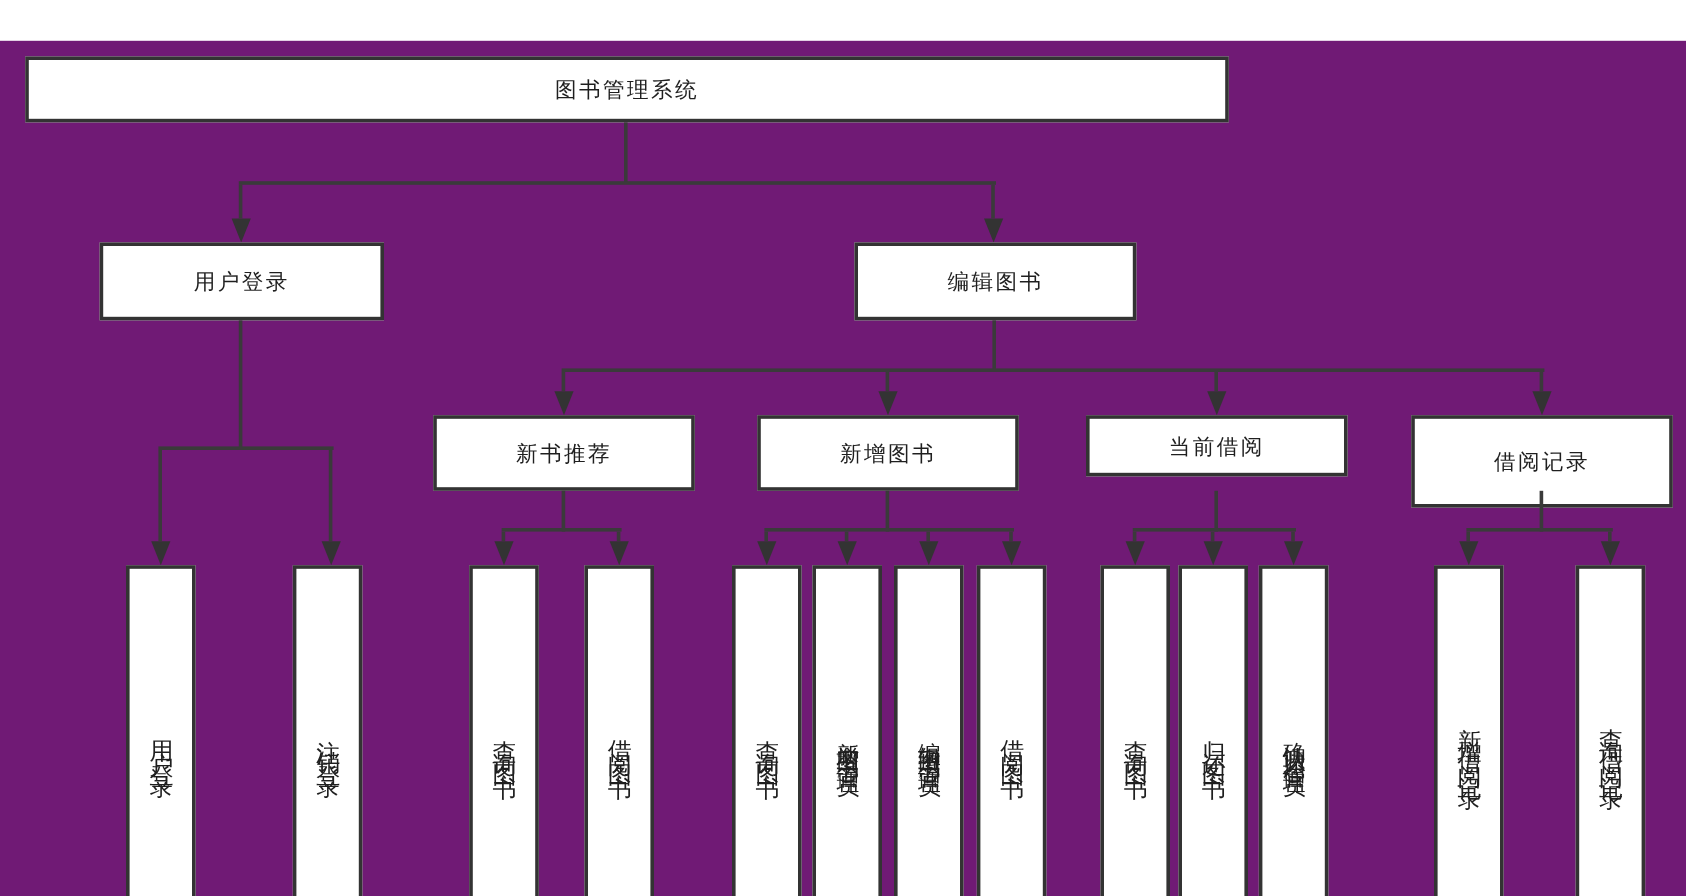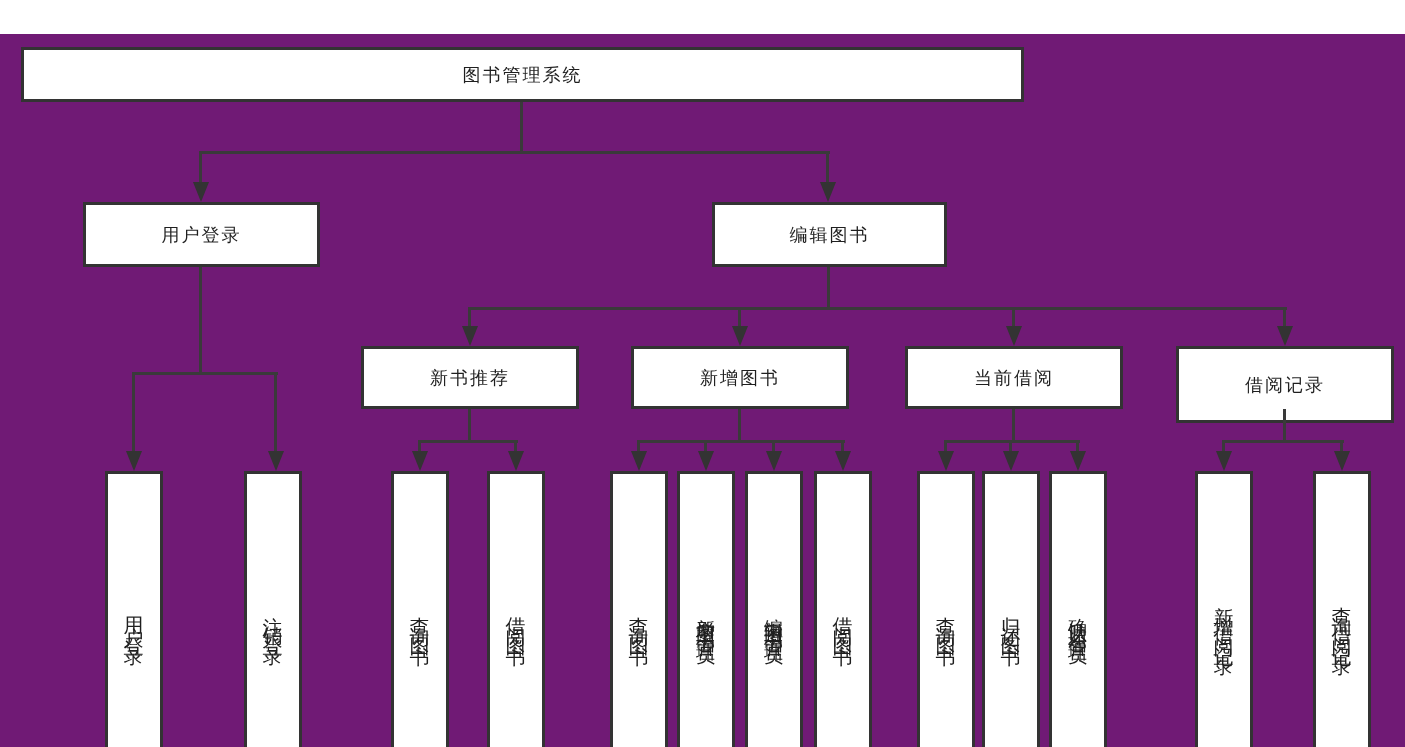--- a/index.html
+++ b/index.html
@@ -126,21 +126,21 @@
   <div class="arr" style="left:1006px; top:292px;"></div>
   <div class="lv" style="left:1283px; top:276px; height:16px;"></div>
   <div class="arr" style="left:1277px; top:292px;"></div>
 
   <div class="hbox" style="left:361px; top:312px; width:218px; height:63px;text-align:center;">
     <span class="hlabel">新书推荐</span>
   </div>
   <div class="hbox" style="left:631px; top:312px; width:218px; height:63px;">
     <span class="hlabel">新增图书</span>
   </div>
-  <div class="hbox" style="left:905px; top:312px; width:218px; height:63px;">
+  <div class="hbox" style="left:905px; top:312px; width:218px; height:51px;">
     <span class="hlabel">当前借阅</span>
   </div>
   <div class="hbox" style="left:1176px; top:312px; width:218px; height:77px;">
     <span class="hlabel">借阅记录</span>
   </div>
 
   <div class="lv" style="left:468px; top:375px; height:34px;"></div>
   <div class="lh" style="left:418px; top:406px; width:100px;"></div>
   <div class="lv" style="left:418px; top:409px; height:8px;"></div>
   <div class="arr" style="left:412px; top:417px;"></div>

